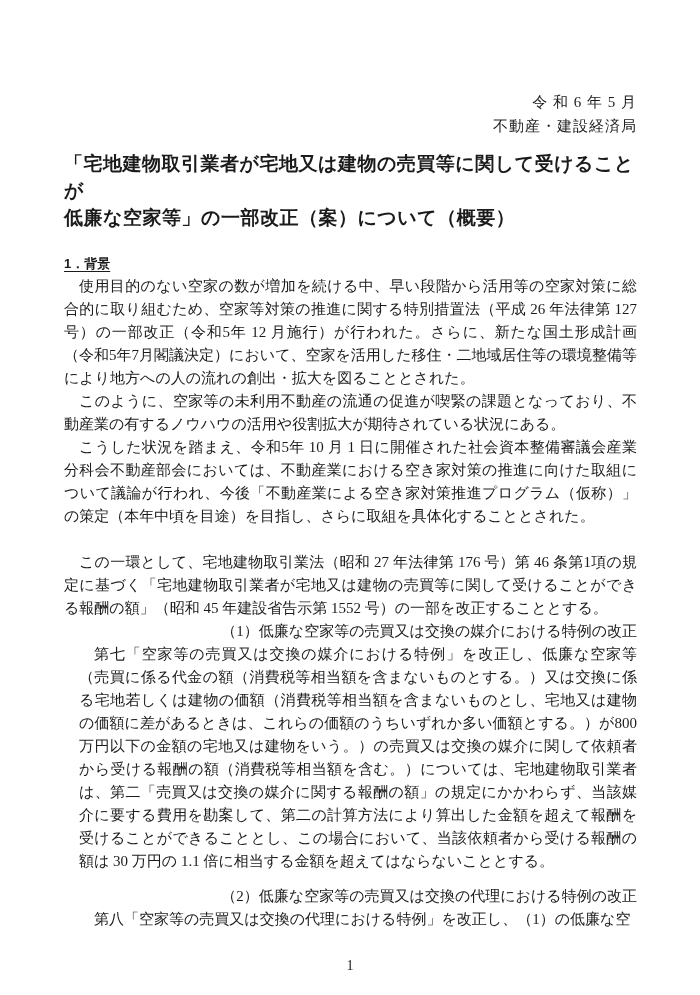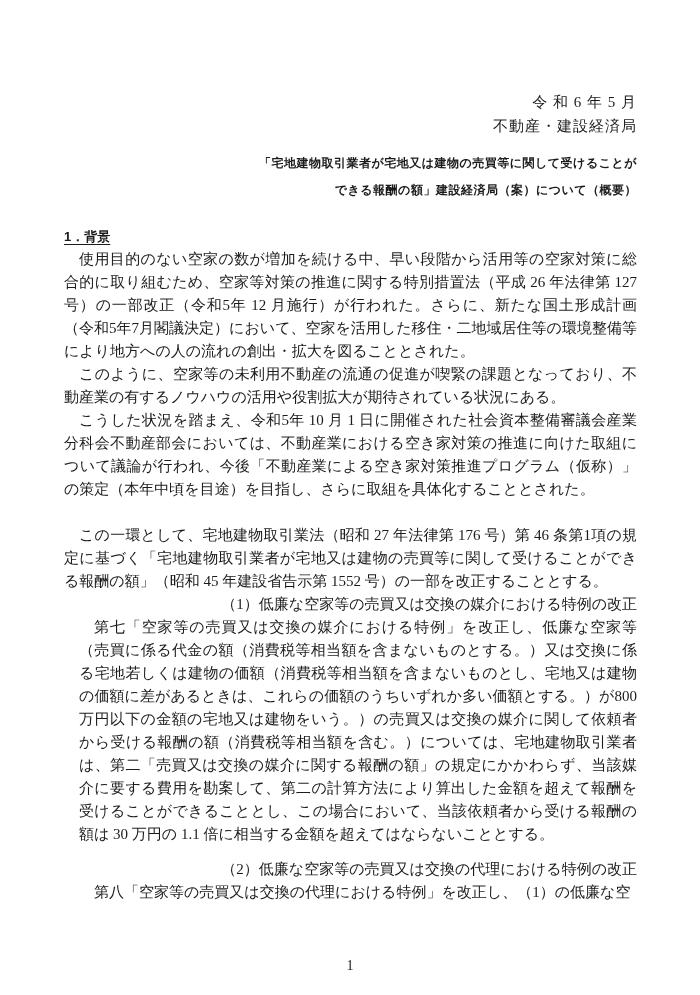--- a/index.html
+++ b/index.html
@@ -21,24 +21,24 @@
     color: #1b1b1b;
     overflow: hidden;
   }
   .doc-header {
     text-align: right;
     line-height: 24px;
     letter-spacing: 1px;
   }
   .doc-title {
     margin-top: 12px;
-    text-align: right;
+    text-align: left;
     font-family: "Liberation Sans", "DejaVu Sans", sans-serif;
     font-weight: bold;
-    font-size: 12px;
+    font-size: 19px;
     line-height: 27px;
     letter-spacing: 0.5px;
   }
   .sec-heading {
     margin-top: 19px;
     font-family: "Liberation Sans", "DejaVu Sans", sans-serif;
     font-weight: bold;
     font-size: 13px;
     text-decoration: underline;
     text-underline-offset: 3px;
@@ -83,21 +83,21 @@
 
 <div class="page">
 
   <div class="doc-header">
     <div>令 和 6 年 5 月</div>
     <div>不動産・建設経済局</div>
   </div>
 
   <div class="doc-title">
     <div>「宅地建物取引業者が宅地又は建物の売買等に関して受けることが</div>
-    <div>できる報酬の額」建設経済局（案）について（概要）</div>
+    <div>低廉な空家等」の一部改正（案）について（概要）</div>
   </div>
 
   <div class="sec-heading first">1．背景</div>
 
   <p class="para">使用目的のない空家の数が増加を続ける中、早い段階から活用等の空家対策に総合的に取り組むため、空家等対策の推進に関する特別措置法（平成 26 年法律第 127 号）の一部改正（令和5年 12 月施行）が行われた。さらに、新たな国土形成計画（令和5年7月閣議決定）において、空家を活用した移住・二地域居住等の環境整備等により地方への人の流れの創出・拡大を図ることとされた。</p>
   <p class="para">このように、空家等の未利用不動産の流通の促進が喫緊の課題となっており、不動産業の有するノウハウの活用や役割拡大が期待されている状況にある。</p>
   <p class="para">こうした状況を踏まえ、令和5年 10 月 1 日に開催された社会資本整備審議会産業分科会不動産部会においては、不動産業における空き家対策の推進に向けた取組について議論が行われ、今後「不動産業による空き家対策推進プログラム（仮称）」の策定（本年中頃を目途）を目指し、さらに取組を具体化することとされた。</p>
   <p class="para gap-before">この一環として、宅地建物取引業法（昭和 27 年法律第 176 号）第 46 条第1項の規定に基づく「宅地建物取引業者が宅地又は建物の売買等に関して受けることができる報酬の額」（昭和 45 年建設省告示第 1552 号）の一部を改正することとする。</p>
 
 

